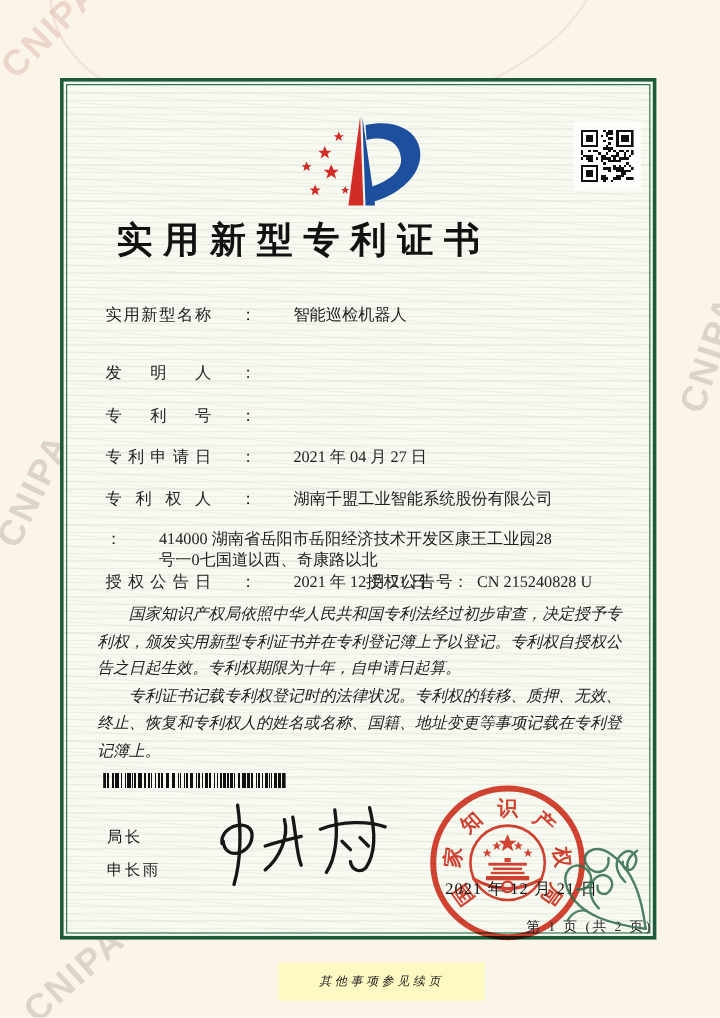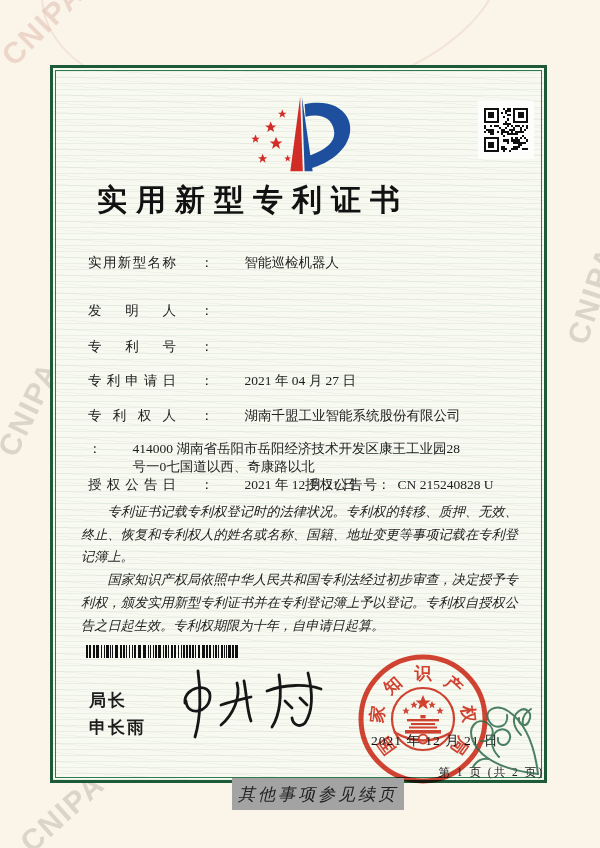--- a/index.html
+++ b/index.html
@@ -46,30 +46,30 @@
   .row2{position:absolute;left:252px;display:flex;font-size:13.5px;line-height:18px;}
   
   .paras{
     position:absolute;left:28px;right:26px;top:433px;
     font-size:13.2px;line-height:1.72;text-align:justify;
     font-style:italic;color:#222;
   }
   .paras p{margin:0;text-indent:2em;}
   
   .barcode{position:absolute;left:33px;top:576px;width:152px;height:13px;}
-  .official{position:absolute;left:36px;font-size:17px;font-weight:700;letter-spacing:2px;color:#1c1c1c;text-align:center;}
+  .official{position:absolute;left:36px;font-size:13px;font-weight:400;letter-spacing:2px;color:#1c1c1c;text-align:center;}
   .sig{position:absolute;left:108px;top:595px;}
   .seal{position:absolute;left:300px;top:581px;mix-blend-mode:multiply;opacity:.95;}
   .seal-date{position:absolute;left:318px;top:664px;font-size:13.5px;letter-spacing:1px;color:#111;}
   .pageinfo{position:absolute;left:0;right:0;top:697px;text-align:right;font-size:11.5px;letter-spacing:2px;color:#222;}
   .flourish{position:absolute;right:1px;bottom:1px;}
   .tab{
-    position:absolute;left:232px;top:778px;width:172px;height:32px;background:#a3a3a3;
+    position:absolute;left:232px;top:802px;width:172px;height:32px;background:#fef9c3;
     display:flex;align-items:center;justify-content:center;
-    font-size:17px;font-style:italic;letter-spacing:3px;color:#222;
+    font-size:10px;font-style:italic;letter-spacing:3px;color:#222;
   }
 </style>
 </head>
 <body>
 
 <div class="wm pink" style="left:-8px;top:8px;transform:rotate(-45deg);">CNIPA</div>
 <div class="wm" style="left:542px;top:278px;transform:rotate(-72deg);">CNIPA</div>
 <div class="wm" style="left:-22px;top:392px;transform:rotate(-64deg);">CNIPA</div>
 <div class="wm pink" style="left:412px;top:300px;transform:rotate(-52deg);font-size:34px;color:rgba(214,176,166,.30);">CNIPA</div>
 <div class="wm" style="left:12px;top:796px;transform:rotate(-42deg);">CNIPA</div>
@@ -250,22 +250,22 @@
       <span class="colon">：</span>
     <span class="val">2021 年 12 月 21 日</span>
   </div>
   <div class="row2" style="top:408px;">
     <span class="lbl" style="width:72px;flex:0 0 72px;">授权公告号</span>
       <span class="colon">：</span>
     <span class="val">CN 215240828 U</span>
   </div>
 
   <div class="paras">
+    <p>国家知识产权局依照中华人民共和国专利法经过初步审查，决定授予专利权，颁发实用新型专利证书并在专利登记簿上予以登记。专利权自授权公告之日起生效。专利权期限为十年，自申请日起算。</p>
     <p>专利证书记载专利权登记时的法律状况。专利权的转移、质押、无效、终止、恢复和专利权人的姓名或名称、国籍、地址变更等事项记载在专利登记簿上。</p>
-    <p>国家知识产权局依照中华人民共和国专利法经过初步审查，决定授予专利权，颁发实用新型专利证书并在专利登记簿上予以登记。专利权自授权公告之日起生效。专利权期限为十年，自申请日起算。</p>
   </div>
 
   <div class="barcode">
     <svg id="barcode-svg" width="152" height="13" viewBox="0 0 152 13" preserveAspectRatio="none" shape-rendering="crispEdges">
         <rect x="0" y="0" width="2" height="13" fill="#101010"></rect>
         <rect x="3" y="0" width="2" height="13" fill="#101010"></rect>
         <rect x="7" y="0" width="2" height="13" fill="#101010"></rect>
         <rect x="10" y="0" width="3" height="13" fill="#101010"></rect>
         <rect x="15" y="0" width="1" height="13" fill="#101010"></rect>
         <rect x="18" y="0" width="1" height="13" fill="#101010"></rect>

